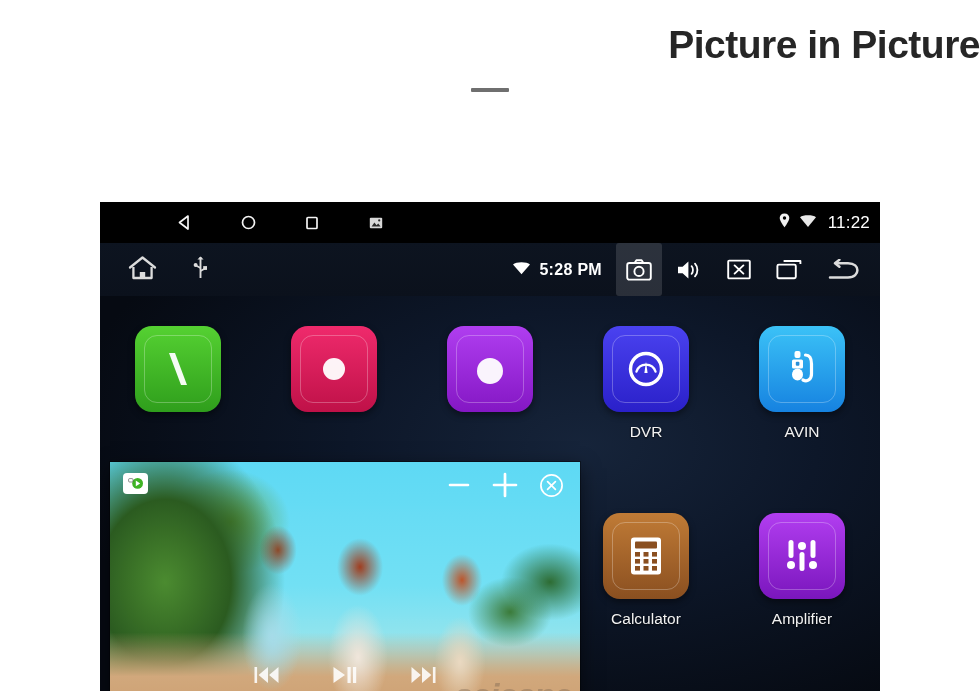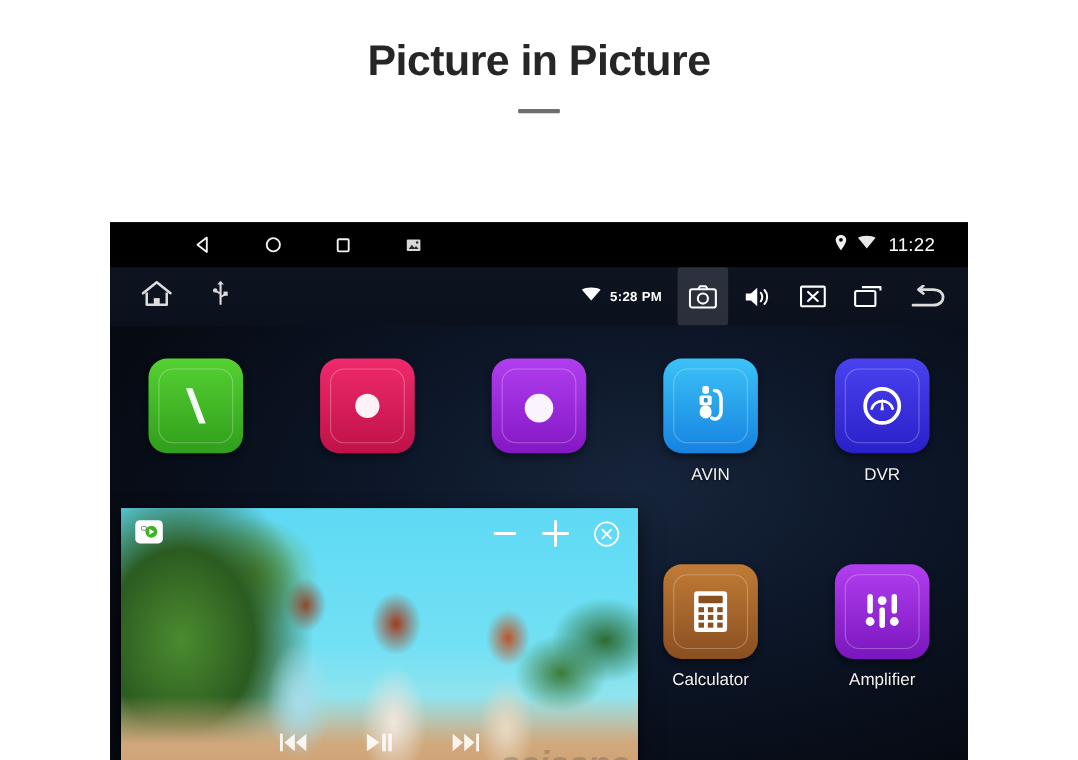--- a/index.html
+++ b/index.html
@@ -4,21 +4,21 @@
 <style>
   * { box-sizing: border-box; margin: 0; padding: 0; }
   html, body {
     width: 980px; height: 691px;
     background: #ffffff;
     font-family: "Liberation Sans", sans-serif;
     overflow: hidden;
   }
 
   
-  .page-header { width: 980px; padding-top: 36px; text-align: center; }
+  .page-header { width: 980px; padding-top: 25px; text-align: right; }
   .page-title {
     font-size: 39px; font-weight: bold; color: #262626;
     letter-spacing: -0.5px; line-height: 1.05;
   }
   .title-rule {
     width: 38px; height: 4px; background: #6f6f6f;
     margin: 22px auto 20px auto; border-radius: 1px;
   }
   .page-subtitle {
     font-size: 18.5px; color: #666666; line-height: 1.52;
@@ -38,21 +38,21 @@
     position: relative; height: 41px; width: 100%;
     background: #000000;
     display: flex; align-items: center;
   }
   .navbtns { display: flex; align-items: center; gap: 0; padding-left: 52px; }
   .navbtn {
     width: 64px; height: 41px;
     display: flex; align-items: center; justify-content: center;
   }
   .status-right {
-    position: absolute; right: 30px; top: 0; height: 41px;
+    position: absolute; right: 10px; top: 0; height: 41px;
     display: flex; align-items: center; gap: 9px;
   }
   .status-time {
     color: #ffffff; font-size: 17px; font-weight: 500;
     letter-spacing: 0.2px; margin-left: 2px;
   }
 
   
   .toolbar {
     position: relative; height: 53px; width: 100%;
@@ -63,21 +63,21 @@
   .toolbar-right {
     position: absolute; right: 10px; top: 0; height: 53px;
     display: flex; align-items: center; gap: 4px;
   }
   .tb-item {
     width: 46px; height: 53px;
     display: flex; align-items: center; justify-content: center;
   }
   .tb-item.highlight { background: rgba(255,255,255,0.13); border-radius: 3px; }
   .tb-time {
-    color: #ffffff; font-size: 12px; font-weight: bold;
+    color: #ffffff; font-size: 16px; font-weight: bold;
     letter-spacing: 0.3px; margin: 0 10px 0 4px;
   }
 
   
   .home {
     position: relative; width: 100%; height: 395px;
     background:
       radial-gradient(ellipse 520px 300px at 62% 38%, #16243a 0%, #0d1729 45%, #060a12 100%),
       linear-gradient(180deg,#101a2b 0%,#0a1120 55%,#05070c 100%);
   }
@@ -307,41 +307,41 @@
 
       <div class="app-cell">
         <div class="app-icon" style="background:linear-gradient(180deg,#b03ef0 0%,#8417c4 100%)">
           <svg width="44" height="44" viewBox="0 0 44 44">
               <circle cx="22" cy="24" r="13" fill="#ffffff" opacity=".95"></circle>
             </svg>
         </div>
       </div>
 
       <div class="app-cell">
+        <div class="app-icon" style="background:linear-gradient(180deg,#4a42f0 0%,#2a20c9 100%)">
+          <svg width="46" height="46" viewBox="0 0 46 46">
+            <circle cx="23" cy="23" r="15.5" fill="none" stroke="#ffffff" stroke-width="3.4"></circle>
+            <path d="M13.5 25.5 A10 10 0 0 1 32.5 25.5" fill="none" stroke="#ffffff" stroke-width="2.4" stroke-linecap="round"></path>
+            <path d="M23 15.5 L21.4 27 H24.6 Z" fill="#ffffff"></path>
+          </svg>
+        </div>
+        <div class="app-label">DVR</div>
+      </div>
+
+      <div class="app-cell">
         <div class="app-icon" style="background:linear-gradient(180deg,#3bc2f7 0%,#1682e0 100%)">
           <svg width="44" height="46" viewBox="0 0 44 46">
             <rect x="14.5" y="5" width="6" height="7" rx="2" fill="#ffffff"></rect>
             <rect x="12" y="13.5" width="11" height="9" rx="1.6" fill="#ffffff"></rect>
             <path d="M17.5 22.5 a5.5 6 0 0 0 0 12 a5.5 6 0 0 0 0 -12 Z" fill="#ffffff"></path>
             <rect x="15.8" y="15.8" width="3.6" height="4" rx="1" fill="#2a8fd8"></rect>
             <path d="M25.5 9 C30.5 9 31.5 13 31.5 18 V28 C31.5 33 27.5 36.5 23 34" fill="none" stroke="#ffffff" stroke-width="3.2" stroke-linecap="round"></path>
           </svg>
         </div>
         <div class="app-label">AVIN</div>
-      </div>
-
-      <div class="app-cell">
-        <div class="app-icon" style="background:linear-gradient(180deg,#4a42f0 0%,#2a20c9 100%)">
-          <svg width="46" height="46" viewBox="0 0 46 46">
-            <circle cx="23" cy="23" r="15.5" fill="none" stroke="#ffffff" stroke-width="3.4"></circle>
-            <path d="M13.5 25.5 A10 10 0 0 1 32.5 25.5" fill="none" stroke="#ffffff" stroke-width="2.4" stroke-linecap="round"></path>
-            <path d="M23 15.5 L21.4 27 H24.6 Z" fill="#ffffff"></path>
-          </svg>
-        </div>
-        <div class="app-label">DVR</div>
       </div>
 
       <div class="app-cell"></div>
       <div class="app-cell"></div>
       <div class="app-cell"></div>
 
       <div class="app-cell">
         <div class="app-icon" style="background:linear-gradient(180deg,#c07b36 0%,#8a4f20 100%)">
           <svg width="40" height="44" viewBox="0 0 40 44">
             <rect x="5" y="3.5" width="30" height="37" rx="3" fill="#ffffff"></rect>

